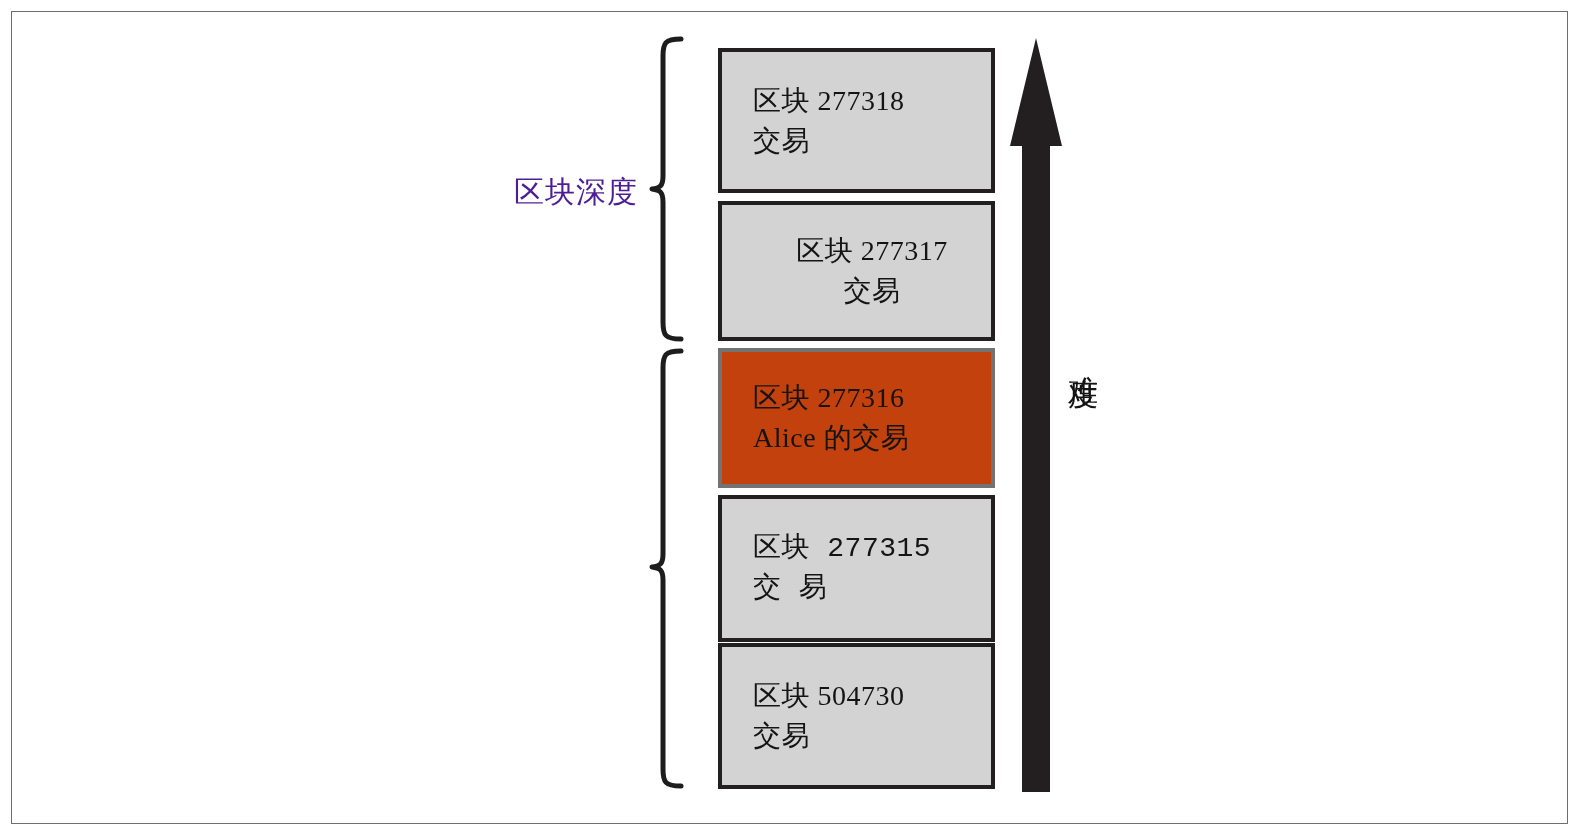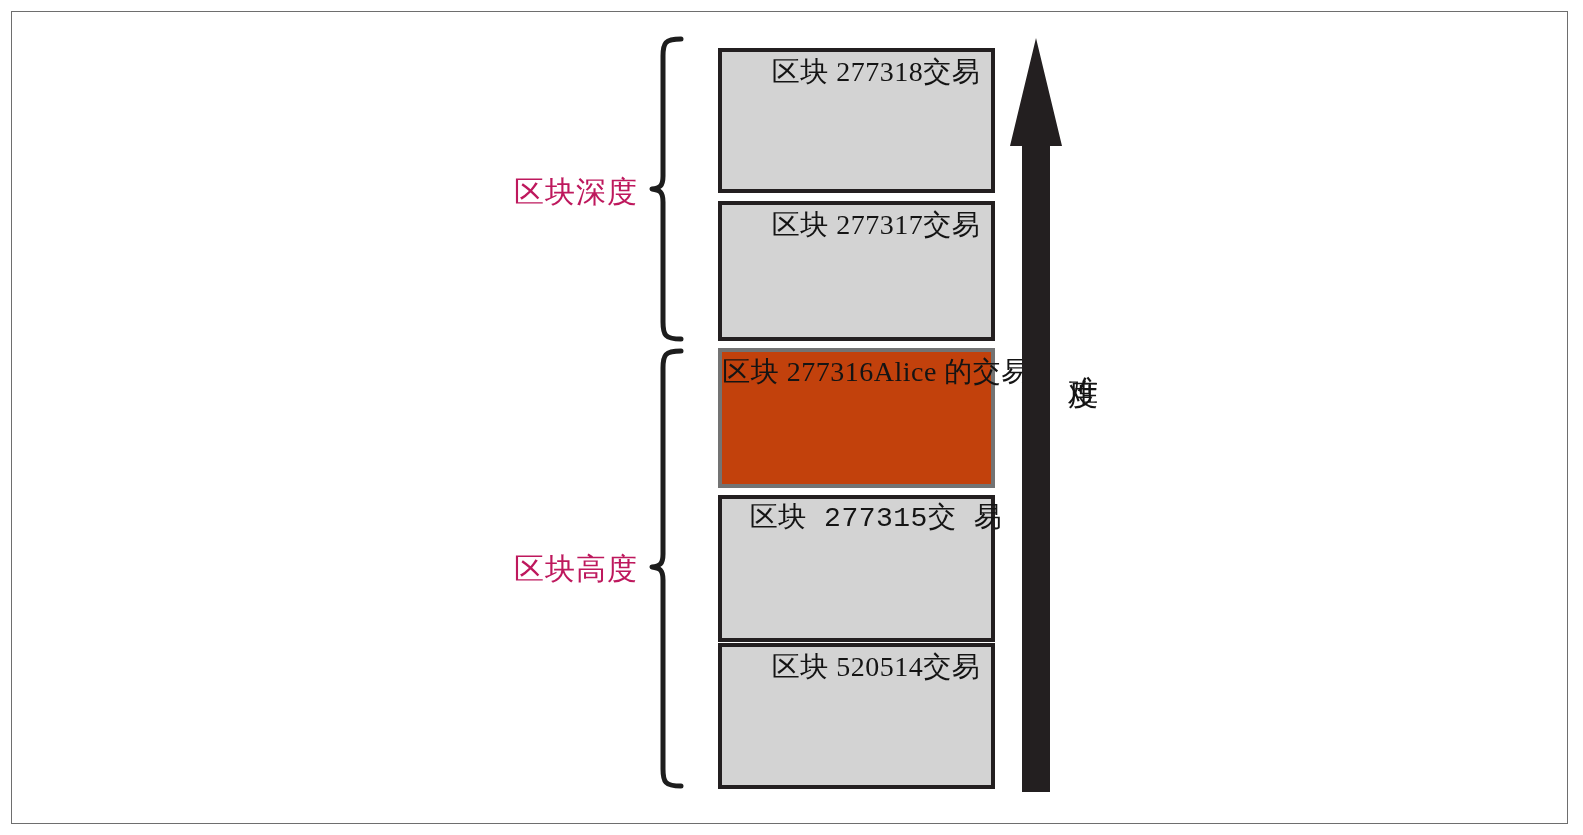--- a/index.html
+++ b/index.html
@@ -32,23 +32,23 @@
     background: transparent;
   }
 
   
   .block {
     position: absolute;
     left: 718px;
     width: 277px;
     box-sizing: border-box;
     display: flex;
-    flex-direction: row;
+    flex-direction: column;
     justify-content: center;
-    padding-left: 39px;
+    padding-left: 31px;
   }
   .block.shaded {
     background: #d3d3d3;
     border: 4.5px solid #231f20;
   }
   .block.highlight {
     background: #c2410c;
     border: 4.5px solid #737373;
   }
   .block-line {
@@ -71,21 +71,21 @@
     left: 651px;
     width: 32px;
   }
   #brace-depth  { top: 36px;  height: 306px; }
   #brace-height { top: 348px; height: 441px; }
   .brace svg { display: block; width: 100%; height: 100%; overflow: visible; }
 
   .brace-label {
     position: absolute;
     font-size: 30px;
-    color: #be185d;
+    color: #4c1d95;
     letter-spacing: 1px;
     white-space: nowrap;
     text-align: right;
     width: 260px;
     left: 378px;
   }
   #label-depth  { top: 172px; }
   #label-height { top: 549px; }
 
   
@@ -134,21 +134,20 @@
     <svg viewBox="0 0 32 441" preserveAspectRatio="none">
       <path d="M 30 3
                C 14 3, 12 7, 12 20
                L 12 206
                C 12 216, 9 218, 1 219
                C 9 220, 12 222, 12 232
                L 12 421
                C 12 434, 14 438, 30 438" fill="none" stroke="#1d1d1d" stroke-width="5" stroke-linecap="round" stroke-linejoin="round" vector-effect="non-scaling-stroke"></path>
     </svg>
   </div>
-  <div class="brace-label" id="label-height">区块高度</div>
 
   <div class="block shaded" id="block-277318">
     <div class="block-line">区块 277318</div>
     <div class="block-line">交易</div>
   </div>
 
   <div class="block shaded" id="block-277317">
     <div class="block-line">区块 277317</div>
     <div class="block-line">交易</div>
   </div>
@@ -157,21 +156,21 @@
     <div class="block-line">区块 277316</div>
     <div class="block-line">Alice 的交易</div>
   </div>
 
   <div class="block shaded" id="block-277315">
     <div class="block-line">区块 277315</div>
     <div class="block-line">交 易</div>
   </div>
 
   <div class="block shaded" id="block-277314">
-    <div class="block-line">区块 520514</div>
+    <div class="block-line">区块 504730</div>
     <div class="block-line">交易</div>
   </div>
 
   <div class="arrow">
     <svg viewBox="0 0 60 756" preserveAspectRatio="none">
       <polygon points="14,756 14,110 2,110 28,2 54,110 42,110 42,756" fill="#231f20"></polygon>
     </svg>
   </div>
   <div class="arrow-label">难度</div>
 

